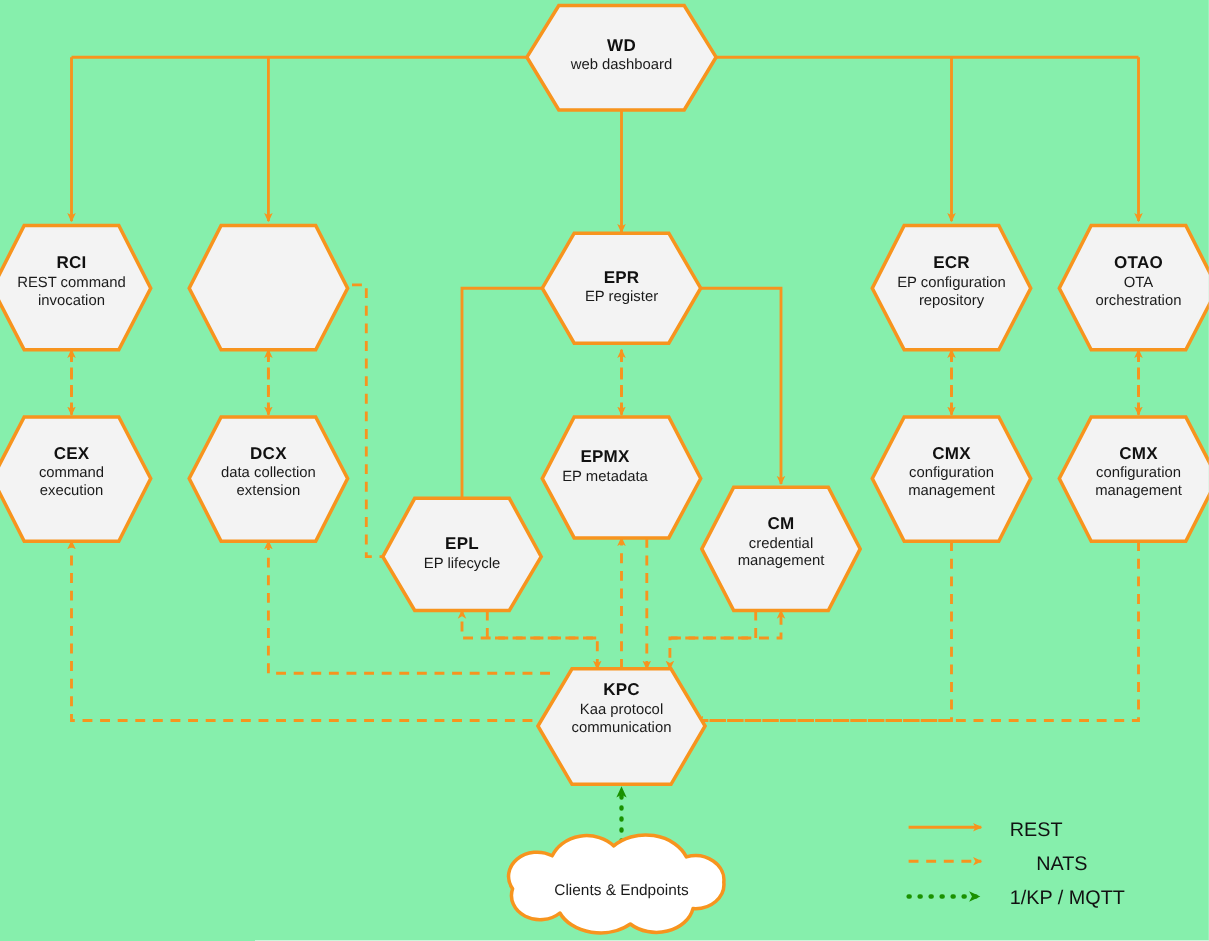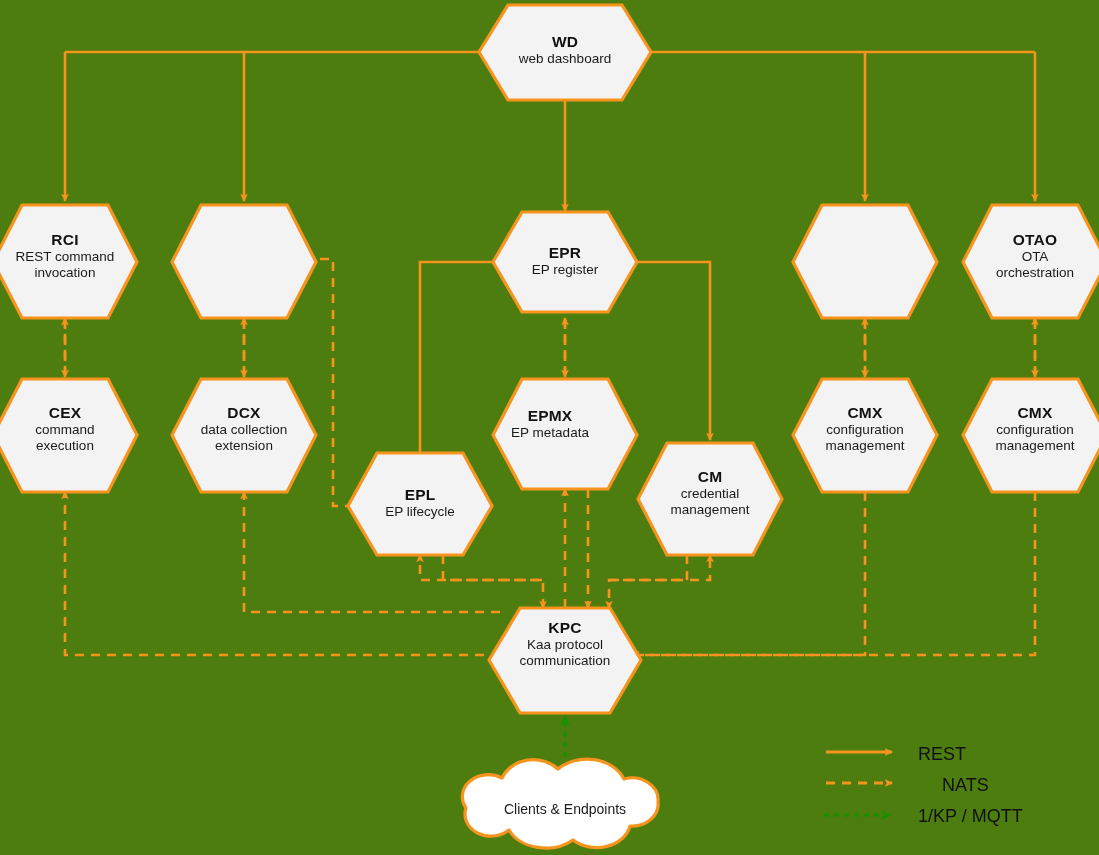--- a/index.html
+++ b/index.html
@@ -8,21 +8,21 @@
     padding: 0;
     background: #ffffff;
   }
   body {
     font-family: "Liberation Sans", "DejaVu Sans", sans-serif;
   }
   #diagram-root {
     position: relative;
     width: 1099px;
     height: 855px;
-    background: #4d7c0f;
+    background: #86efac;
     overflow: hidden;
   }
   #diagram-svg {
     position: absolute;
     top: 0;
     left: 0;
     width: 1099px;
     height: 855px;
   }
   .node-label-layer {
@@ -189,20 +189,24 @@
       <div class="node-abbr">RCI</div>
       <div class="node-desc">REST command<br>invocation</div>
     </div>
 
 
     <div class="node-text" style="left:495px; top:244px; width:140px;">
       <div class="node-abbr">EPR</div>
       <div class="node-desc">EP register</div>
     </div>
 
+    <div class="node-text" style="left:795px; top:231px; width:140px;">
+      <div class="node-abbr">ECR</div>
+      <div class="node-desc">EP configuration<br>repository</div>
+    </div>
 
     <div class="node-text" style="left:965px; top:231px; width:140px;">
       <div class="node-abbr">OTAO</div>
       <div class="node-desc">OTA<br>orchestration</div>
     </div>
 
     <div class="node-text" style="left:-5px; top:404px; width:140px;">
       <div class="node-abbr">CEX</div>
       <div class="node-desc">command<br>execution</div>
     </div>

